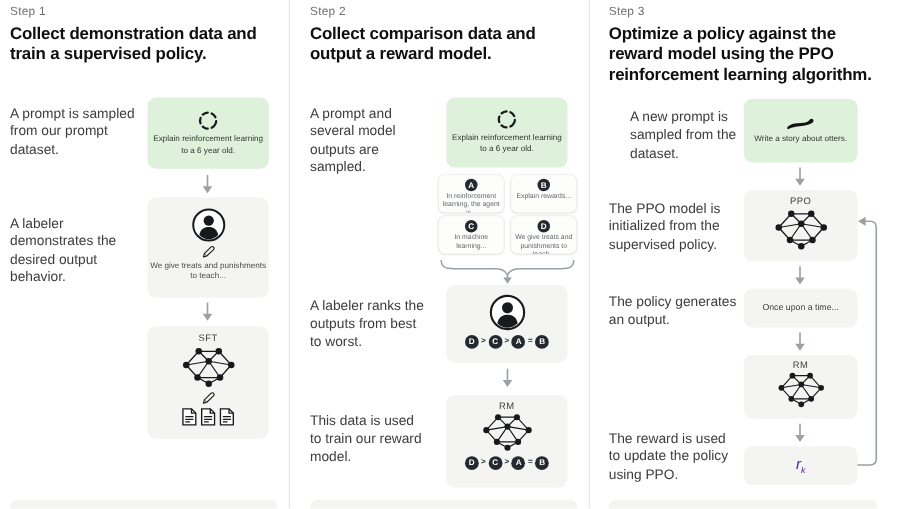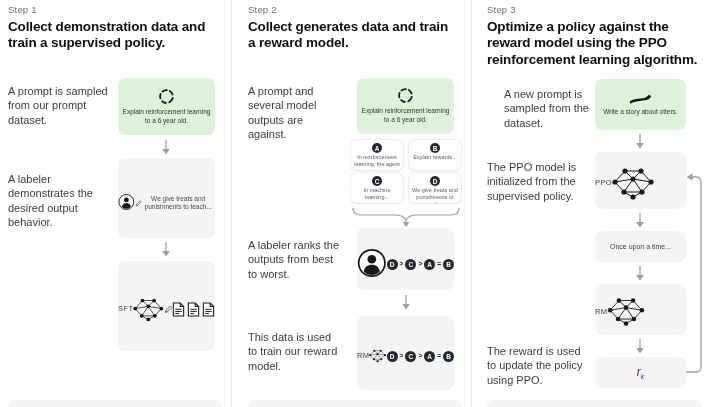--- a/index.html
+++ b/index.html
@@ -6,21 +6,21 @@
   .canvas{position:relative;width:720px;height:407px;background:#ffffff;overflow:hidden;
           font-family:"Liberation Sans",sans-serif;color:#17191c;padding-left:16px;}
   .divider{position:absolute;top:0;bottom:0;width:1px;background:#e8e8e5;}
   .step-label{position:absolute;font-size:9.5px;color:#6e6e6e;letter-spacing:.2px;}
   .step-title{position:absolute;font-size:13.5px;line-height:1.22;font-weight:bold;color:#0f0f0f;letter-spacing:-.15px;}
   .row-text{position:absolute;font-size:11px;line-height:1.3;color:#3c3c3c;}
   .gbox{position:absolute;background:#def1da;border-radius:7px;box-sizing:border-box;
         display:flex;flex-direction:column;align-items:center;justify-content:center;gap:3px;padding:4px 3px;}
   .gbox .cap{font-size:6.5px;line-height:1.35;color:#2c372c;text-align:center;}
   .mbox{position:absolute;background:#f4f4f2;border-radius:7px;box-sizing:border-box;
-        display:flex;flex-direction:row;align-items:center;overflow:hidden;}
+        display:flex;flex-direction:column;align-items:center;overflow:hidden;}
   .mlabel{font-size:7.5px;color:#3c3c3c;letter-spacing:.4px;}
   .caption{font-size:6.5px;line-height:1.3;color:#4a4a4a;text-align:center;}
   .chip{position:absolute;background:#fdfdfc;border-radius:5px;box-sizing:border-box;overflow:hidden;
         box-shadow:0 0 0 1px rgba(23,25,28,.06),0 1px 2px rgba(0,0,0,.05);
         display:flex;flex-direction:column;align-items:center;padding-top:3px;}
   .chip .ctext{font-size:5.5px;line-height:1.25;color:#5f6368;text-align:center;padding:1px 3px;}
   .badge{width:10px;height:10px;border-radius:50%;background:#24292f;color:#ffffff;font-size:6.5px;
          font-weight:bold;display:flex;align-items:center;justify-content:center;flex:none;}
   .rank{display:flex;align-items:center;gap:2px;}
   .rank .badge{width:11px;height:11px;}
@@ -138,23 +138,23 @@
         </svg>
       <svg width="13" height="15">
           <use href="#sym-doc"></use>
         </svg>
     </div>
   </div>
 
   <div class="bottom-bar" style="left:8px;width:214px"></div>
 
   <div class="step-label" style="left:248px;top:4px">Step 2</div>
-  <div class="step-title" style="left:248px;top:19px;width:210px">Collect generates data and train a reward model.</div>
-
-  <div class="row-text" style="left:248px;top:84px;width:92px">A prompt and several model outputs are against.</div>
+  <div class="step-title" style="left:248px;top:19px;width:210px">Collect comparison data and output a reward model.</div>
+
+  <div class="row-text" style="left:248px;top:84px;width:92px">A prompt and several model outputs are sampled.</div>
   <div class="gbox" style="left:357px;top:78px;width:97px;height:56px">
     <svg width="17" height="17">
         <use href="#sym-sample"></use>
       </svg>
     <div class="cap">Explain reinforcement learning to a 6 year old.</div>
   </div>
 
   <div class="chip" style="left:351px;top:140px;width:52px;height:30px">
     <div class="badge">A</div>
     <div class="ctext">In reinforcement learning, the agent is...</div>
@@ -237,20 +237,21 @@
     <div class="mlabel">PPO</div>
     <svg width="42" height="34" style="margin-top:2px">
         <use href="#sym-net"></use>
       </svg>
   </div>
 
   <svg class="darr" style="left:634px;top:212px" width="12" height="17">
       <use href="#sym-down-arrow"></use>
     </svg>
 
+  <div class="row-text" style="left:487px;top:235px;width:106px">The policy generates an output.</div>
   <div class="mbox" style="left:595px;top:231px;width:91px;height:31px;justify-content:center">
     <div class="outtext">Once upon a time...</div>
   </div>
 
   <svg class="darr" style="left:634px;top:265px" width="12" height="17">
       <use href="#sym-down-arrow"></use>
     </svg>
 
   <div class="mbox" style="left:595px;top:284px;width:91px;height:51px;padding-top:3px">
     <div class="mlabel">RM</div>

